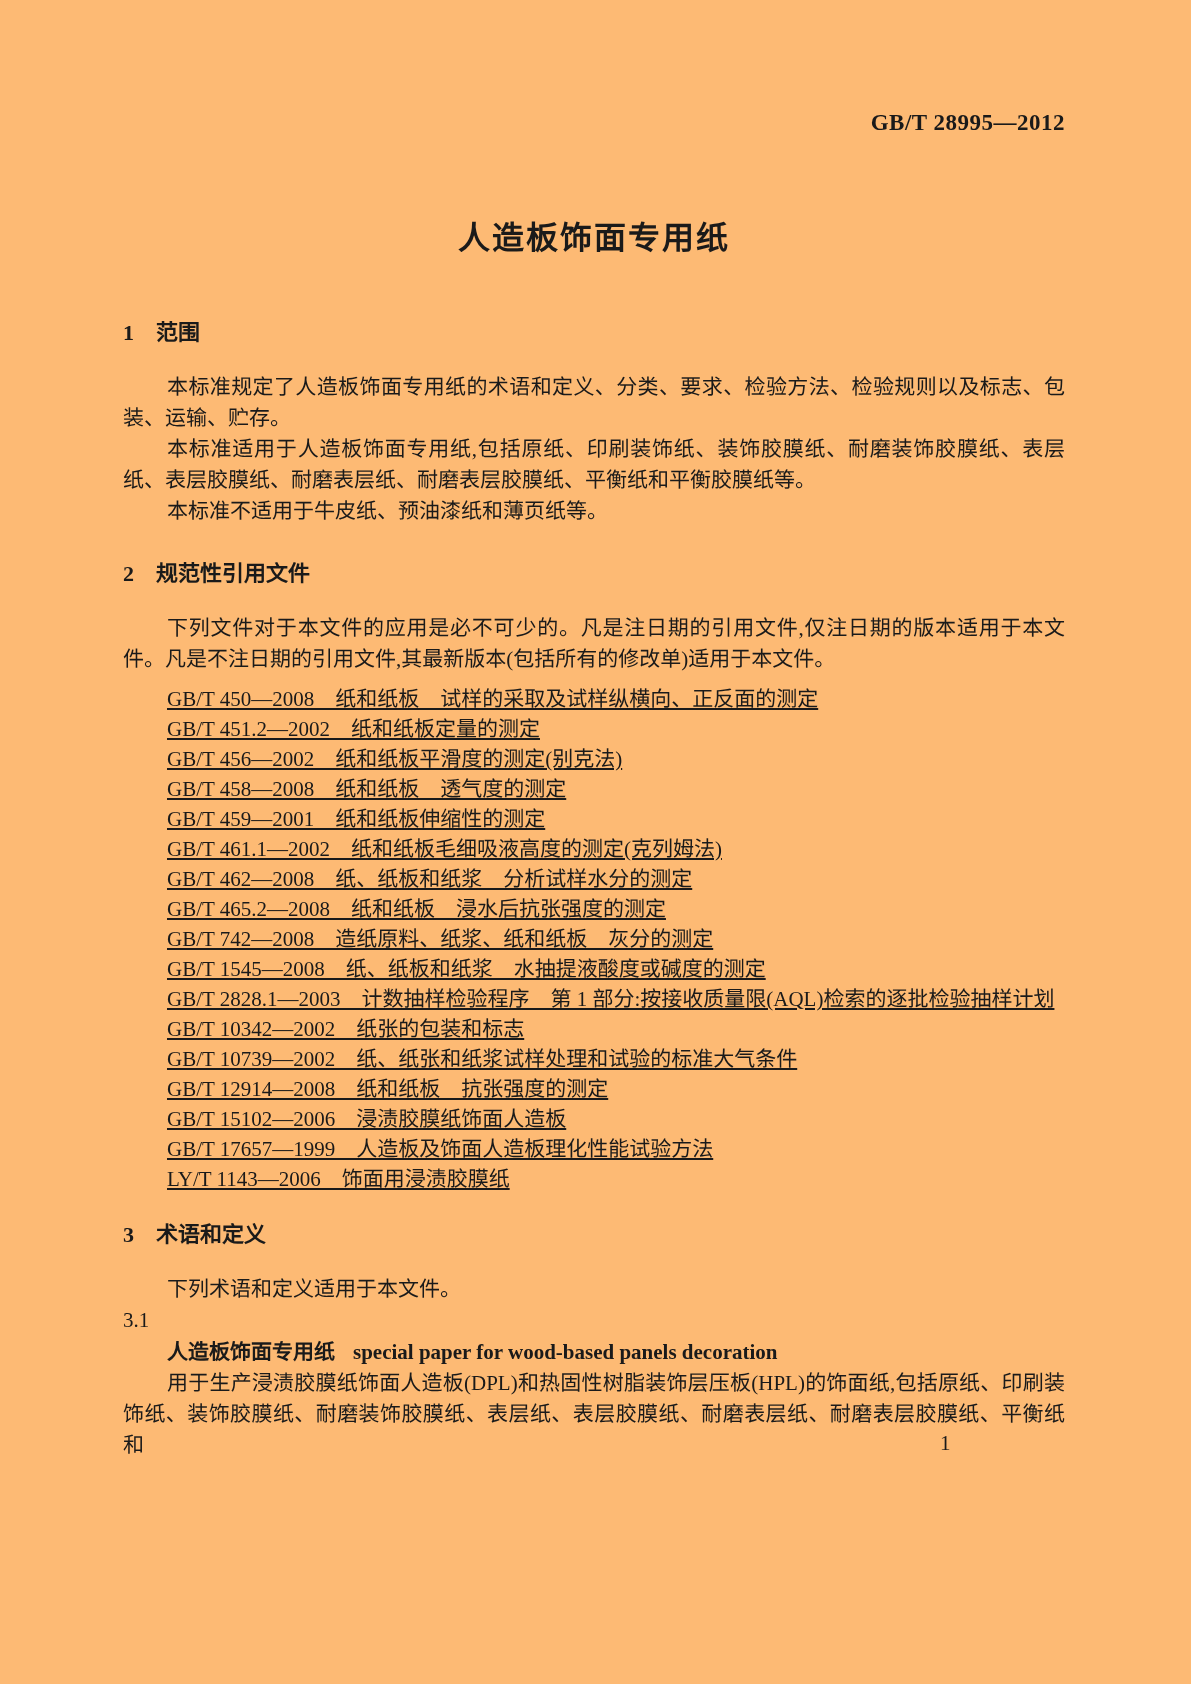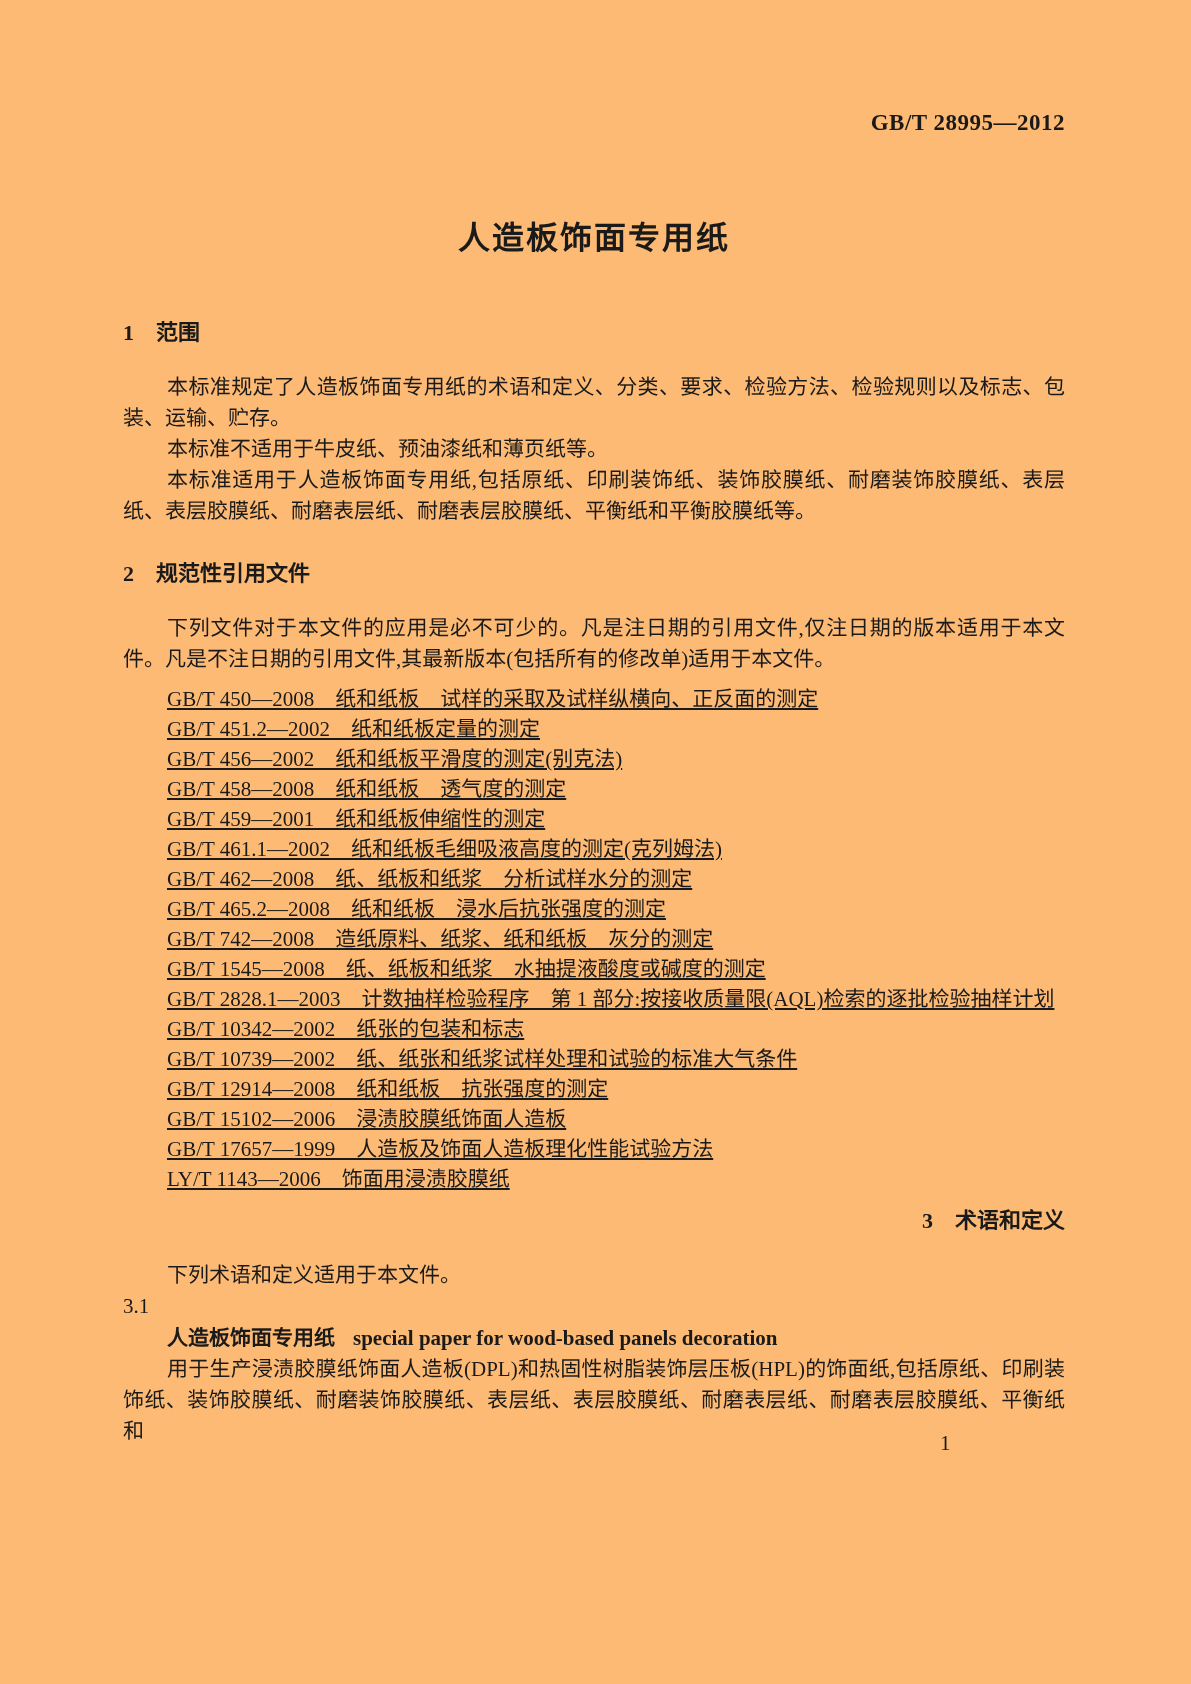--- a/index.html
+++ b/index.html
@@ -39,21 +39,21 @@
   }
   .sec-heading {
     margin: 0;
     font-family: Liberation Serif, serif;
     font-size: 22px;
     font-weight: bold;
     line-height: 26px;
   }
   .sec1-heading { margin-top: 62px; }
   .sec2-heading { margin-top: 34px; }
-  .sec3-heading { margin-top: 14px; text-align: right; }
+  .sec3-heading { margin-top: 28px; }
   p {
     margin: 0;
     font-size: 21px;
     line-height: 31px;
     text-align: justify;
   }
   .first-para { margin-top: 26px; }
   .indent { text-indent: 44px; }
   .refs {
     margin-top: 9px;
@@ -92,22 +92,22 @@
 <div class="page">
   <div class="content">
 
     <div class="doc-number">GB/T 28995—2012</div>
 
     <h1 class="title">人造板饰面专用纸</h1>
 
     <section>
       <h2 class="sec-heading sec1-heading">1　范围</h2>
       <p class="indent first-para">本标准规定了人造板饰面专用纸的术语和定义、分类、要求、检验方法、检验规则以及标志、包装、运输、贮存。</p>
+      <p class="indent">本标准适用于人造板饰面专用纸,包括原纸、印刷装饰纸、装饰胶膜纸、耐磨装饰胶膜纸、表层纸、表层胶膜纸、耐磨表层纸、耐磨表层胶膜纸、平衡纸和平衡胶膜纸等。</p>
       <p class="indent">本标准不适用于牛皮纸、预油漆纸和薄页纸等。</p>
-      <p class="indent">本标准适用于人造板饰面专用纸,包括原纸、印刷装饰纸、装饰胶膜纸、耐磨装饰胶膜纸、表层纸、表层胶膜纸、耐磨表层纸、耐磨表层胶膜纸、平衡纸和平衡胶膜纸等。</p>
     </section>
 
     <section>
       <h2 class="sec-heading sec2-heading">2　规范性引用文件</h2>
       <p class="indent first-para">下列文件对于本文件的应用是必不可少的。凡是注日期的引用文件,仅注日期的版本适用于本文件。凡是不注日期的引用文件,其最新版本(包括所有的修改单)适用于本文件。</p>
       <div class="refs">
         <p class="ref">GB/T 450—2008　纸和纸板　试样的采取及试样纵横向、正反面的测定</p>
         <p class="ref">GB/T 451.2—2002　纸和纸板定量的测定</p>
         <p class="ref">GB/T 456—2002　纸和纸板平滑度的测定(别克法)</p>
         <p class="ref">GB/T 458—2008　纸和纸板　透气度的测定</p>

